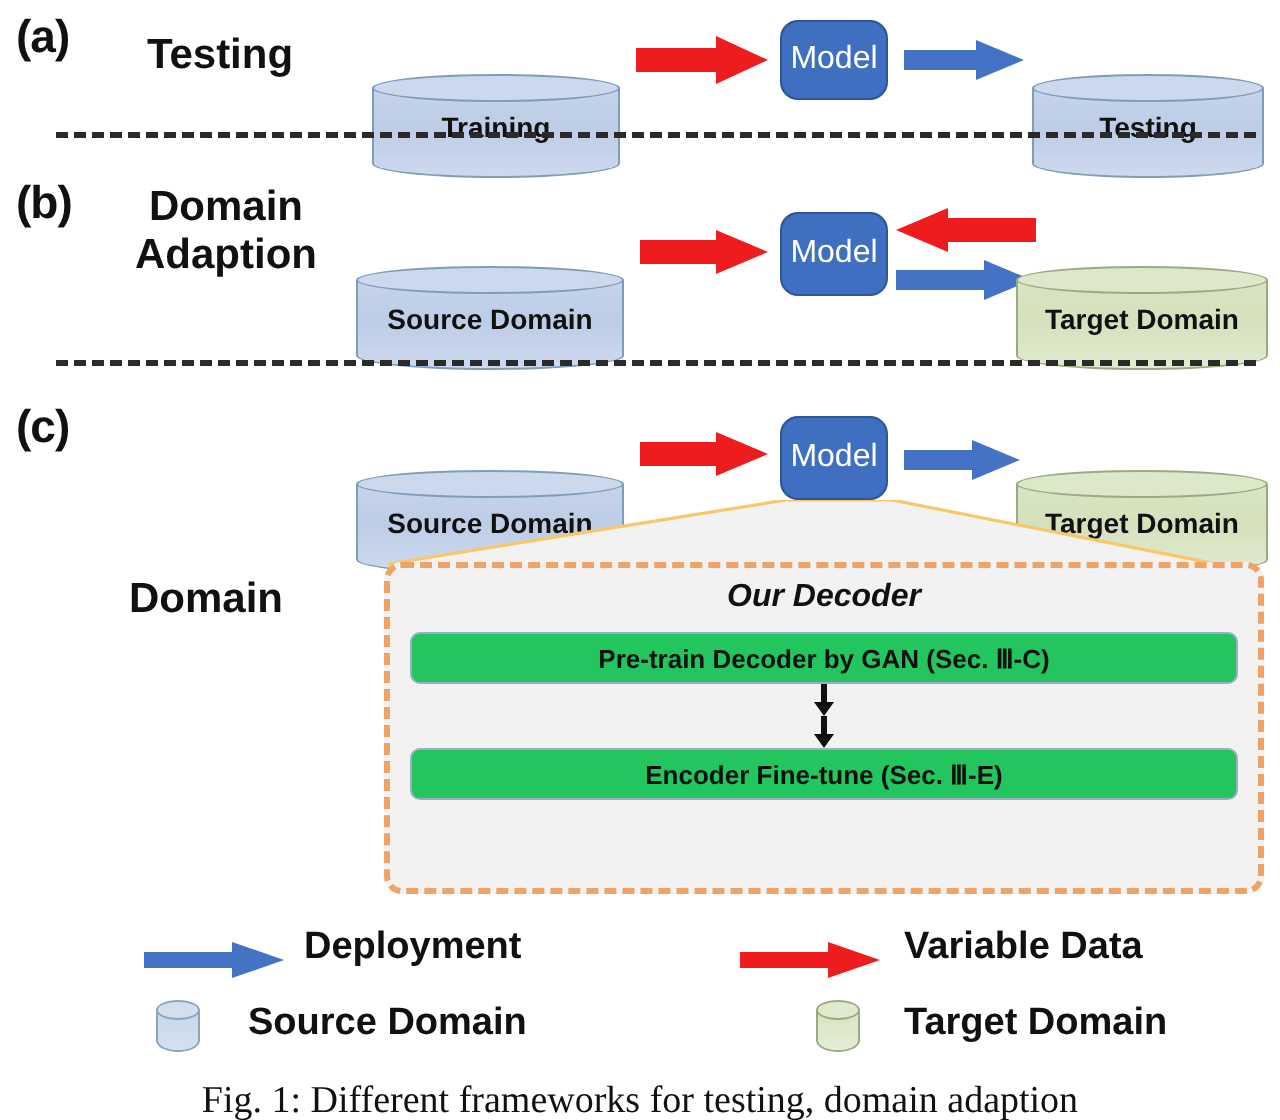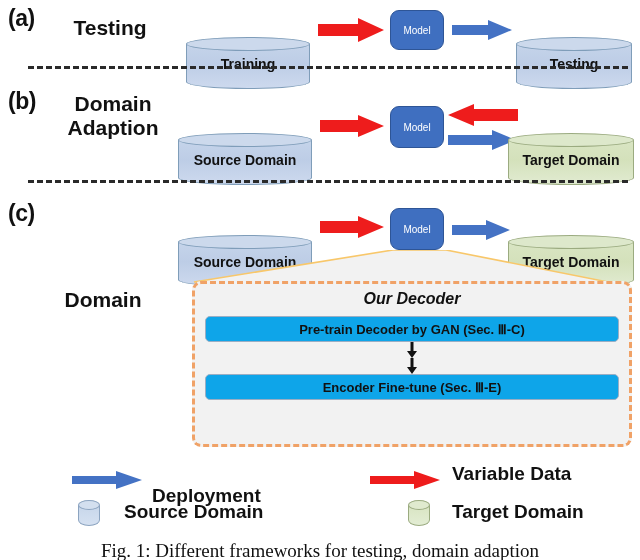--- a/index.html
+++ b/index.html
@@ -81,21 +81,21 @@
     white-space: nowrap;
   }
 
   
   .model-box {
     position: absolute;
     background: #3f6fc0;
     border: 1px solid #2e5596;
     border-radius: 9px;
     color: #ffffff;
-    font-size: 10px;
+    font-size: 16px;
     display: flex;
     align-items: center;
     justify-content: center;
     box-sizing: border-box;
   }
 
   
   .arrow {
     position: absolute;
     display: block;
@@ -121,21 +121,21 @@
     font-weight: bold;
     font-style: italic;
     font-size: 16px;
     color: #111;
     margin-top: 6px;
   }
   .step {
     box-sizing: border-box;
     margin: 0 10px;
     height: 26px;
-    background: #0ea5e9;
+    background: #22c55e;
     border: 1px solid #9aaec4;
     border-radius: 5px;
     display: flex;
     align-items: center;
     justify-content: center;
     font-weight: bold;
     font-size: 13px;
     color: #111;
     white-space: nowrap;
   }
@@ -316,21 +316,21 @@
         <polygon points="4.5,0 7.5,0 7.5,9 11,9 6,16 1,9 4.5,9" fill="#111"></polygon>
       </svg>
     </div>
 
     <div class="step">Encoder Fine-tune (Sec. Ⅲ-E)</div>
   </div>
 
   <svg class="arrow" style="left:72px; top:471px;" width="72" height="18">
     <polygon points="0,5 44,5 44,0 70,9 44,18 44,13 0,13" fill="#4472c4"></polygon>
   </svg>
-  <div class="legend-text" style="left:152px; top:485px;">Deployment</div>
+  <div class="legend-text" style="left:152px; top:463px;">Deployment</div>
 
   <svg class="arrow" style="left:370px; top:471px;" width="72" height="18">
     <polygon points="0,5 44,5 44,0 70,9 44,18 44,13 0,13" fill="#ee1c1c"></polygon>
   </svg>
   <div class="legend-text" style="left:452px; top:463px;">Variable Data</div>
 
   <div class="mini-cyl" style="left:78px; top:500px;">
     <div class="mbody"></div>
     <div class="mtop"></div>
   </div>

